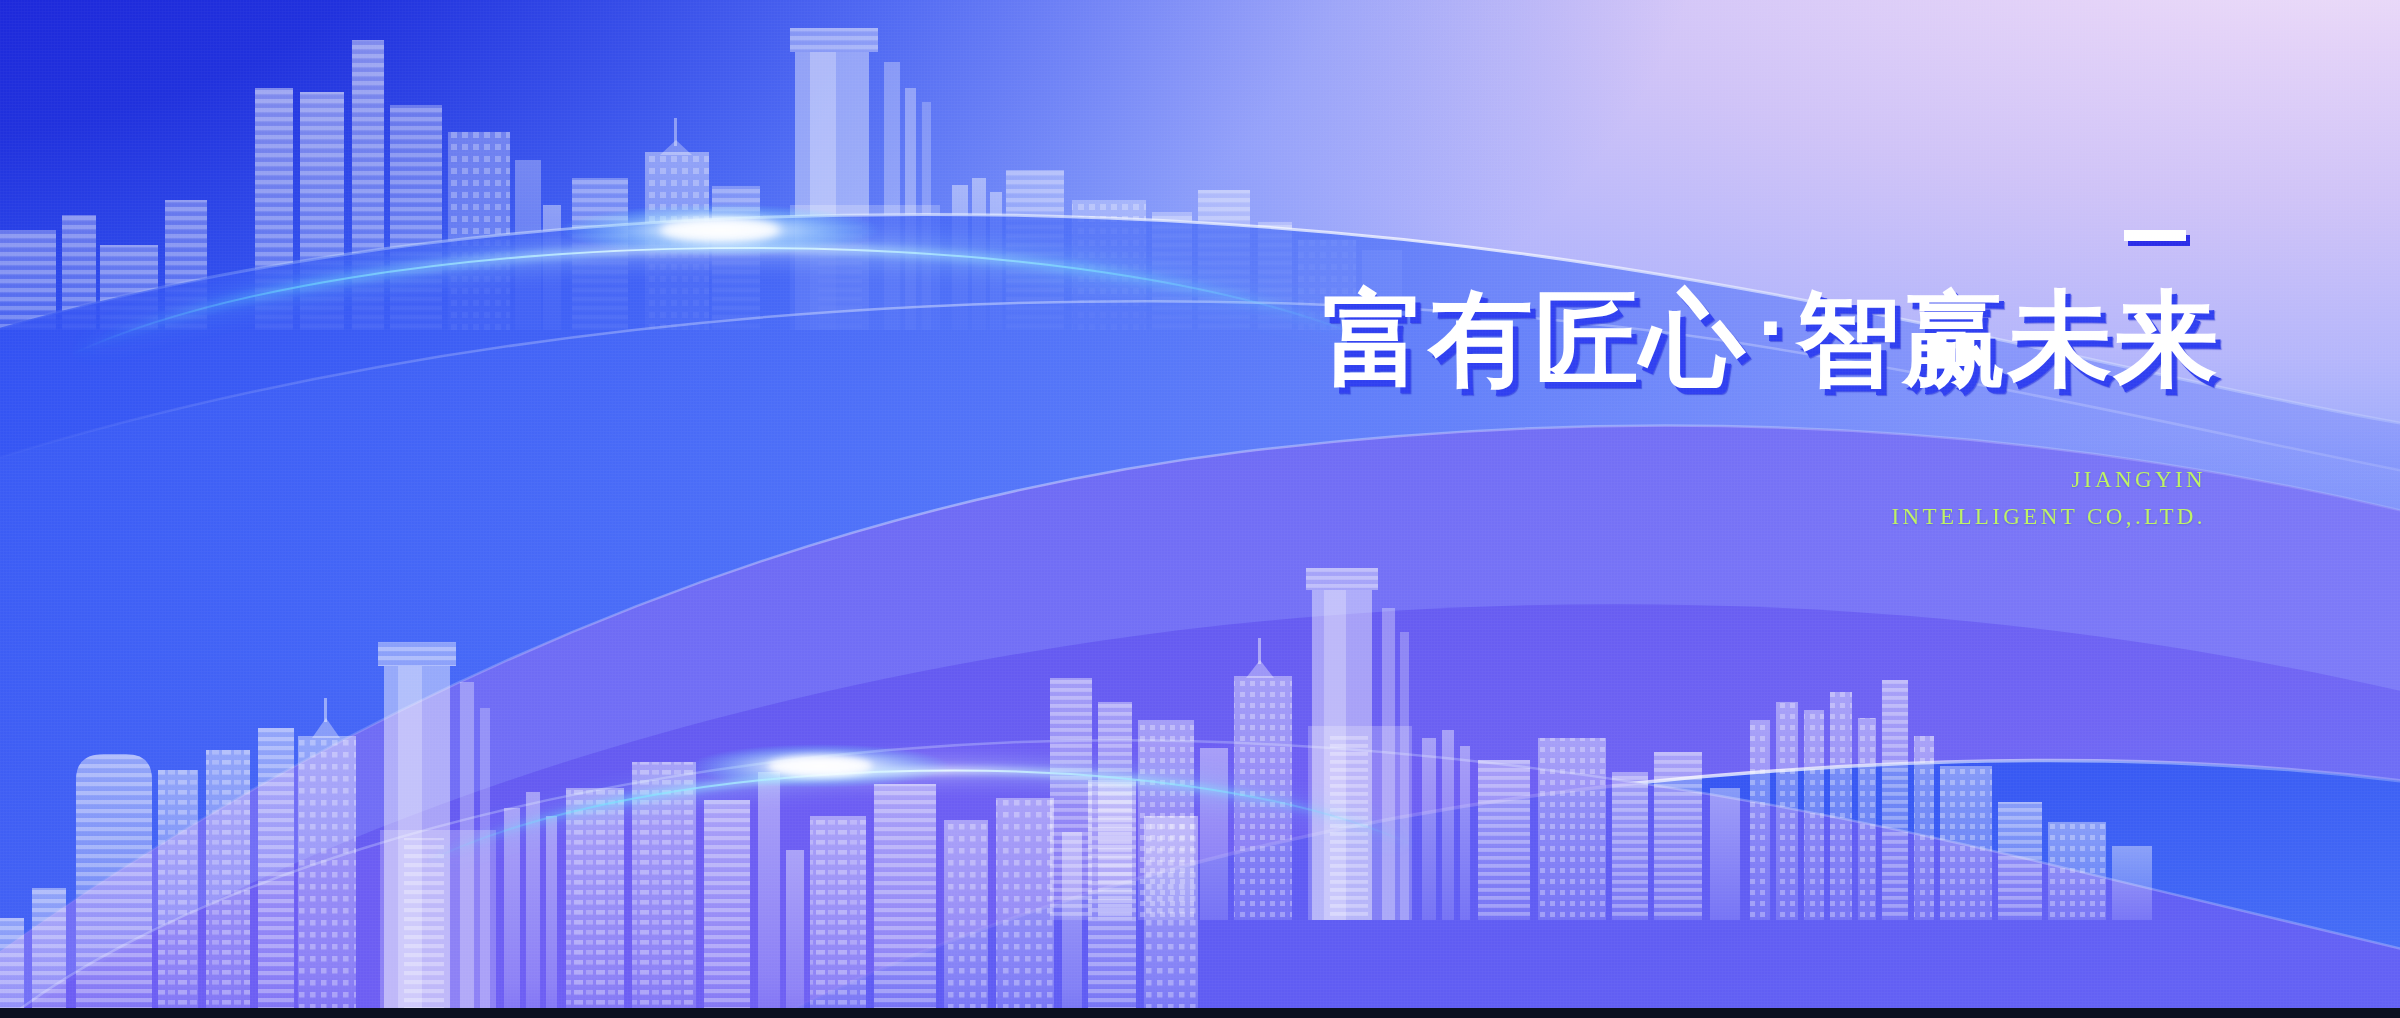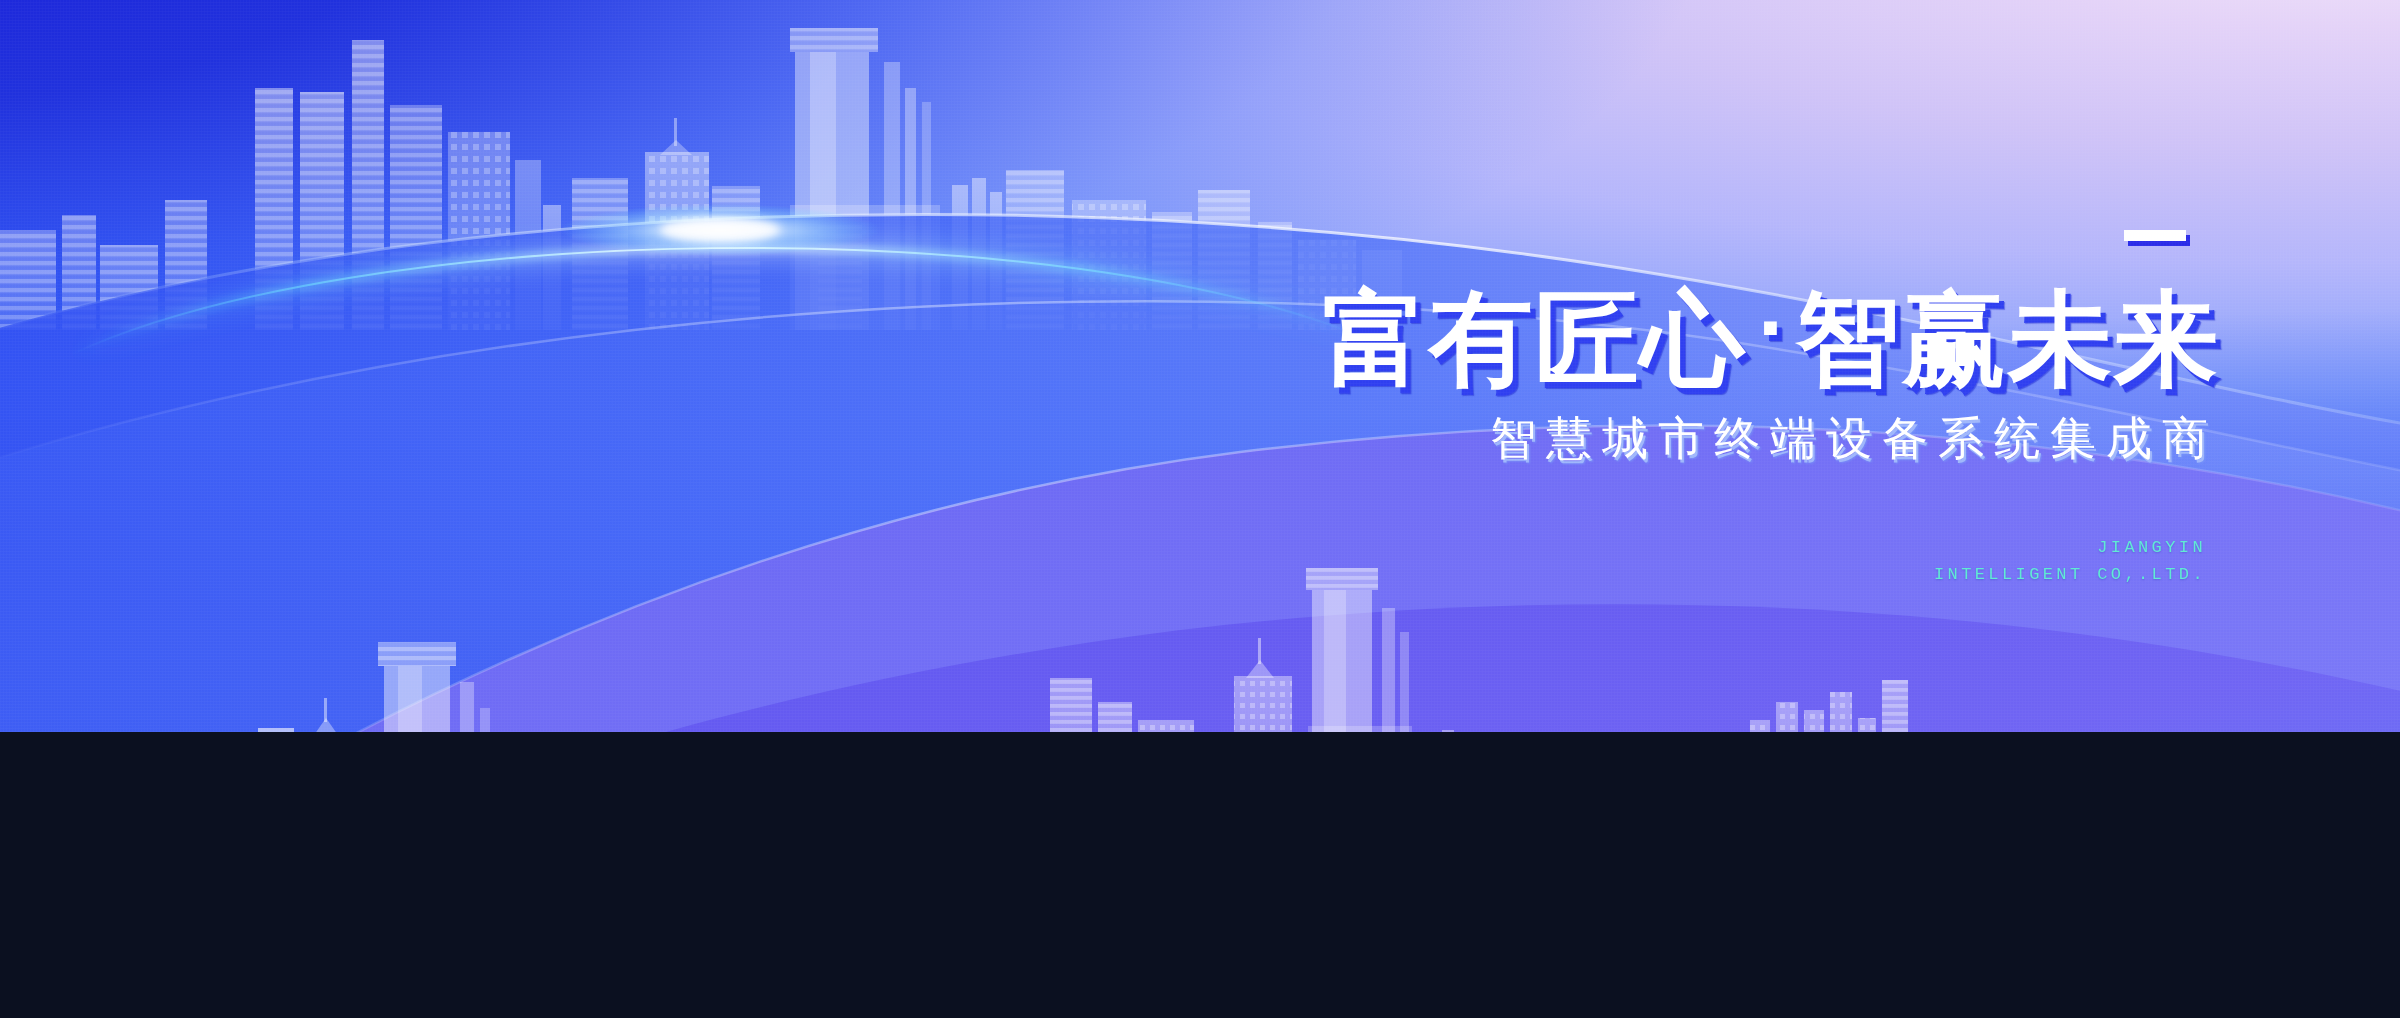--- a/index.html
+++ b/index.html
@@ -6,21 +6,21 @@
   * { margin:0; padding:0; box-sizing:border-box; }
   html,body { background:#0b1020; }
   body {
     font-family:"Liberation Sans","DejaVu Sans",sans-serif;
     -webkit-font-smoothing:antialiased;
   }
 
   #banner {
     position:relative;
     width:2400px;
-    height:732px;
+    height:1008px;
     overflow:hidden;
     background:#2a3ae8;
   }
 
   
   .bg-base {
     position:absolute; inset:0;
     background:
       radial-gradient(140% 120% at 98% -10%, #f4e6f9 0%, #e3d2f8 12%, #cfc3f7 25%, #b5b6fb 38%, #8ba2fb 52%, #5a7ffb 68%, #2f54f5 85%, #1f2ee2 100%);
   }
@@ -87,27 +87,27 @@
     color:#ffffff;
     letter-spacing:10px;
     white-space:nowrap;
     padding-right:2px;
     text-shadow:2px 3px 0 #9fb6fb, 3px 4px 2px rgba(120,150,250,0.7);
     font-family:"DejaVu Sans","Liberation Sans",sans-serif;
   }
   .company {
     margin-top:70px;
     padding-right:14px;
-    font-size:17px;
+    font-size:23px;
     line-height:1.62;
-    color:#5eead4;
+    color:#bef264;
     letter-spacing:3.4px;
     font-weight:400;
     text-align:right;
-    font-family:Liberation Mono, monospace;
+    font-family:Liberation Serif, serif;
     text-shadow:0 1px 2px rgba(40,60,170,0.35);
   }
   .company div { white-space:nowrap; }
 
   
   .grain {
     position:absolute; inset:0;
     opacity:.05;
     background-image:
       repeating-linear-gradient(0deg, rgba(255,255,255,.5) 0 1px, rgba(0,0,0,0) 1px 3px),
@@ -470,21 +470,20 @@
   <div class="text-block">
 
     <div>
       <span class="dash"></span>
     </div>
 
     <div class="headline">
       <span>富有匠心</span><span class="mid-dot">·</span><span>智赢未来</span>
     </div>
 
-    <div class="subtitle">智慧城市终端设备系统集成商</div>
 
     <div class="company">
       <div>JIANGYIN</div>
       <div>INTELLIGENT CO,.LTD.</div>
     </div>
 
   </div>
 
   <div class="grain"></div>
 </div>

